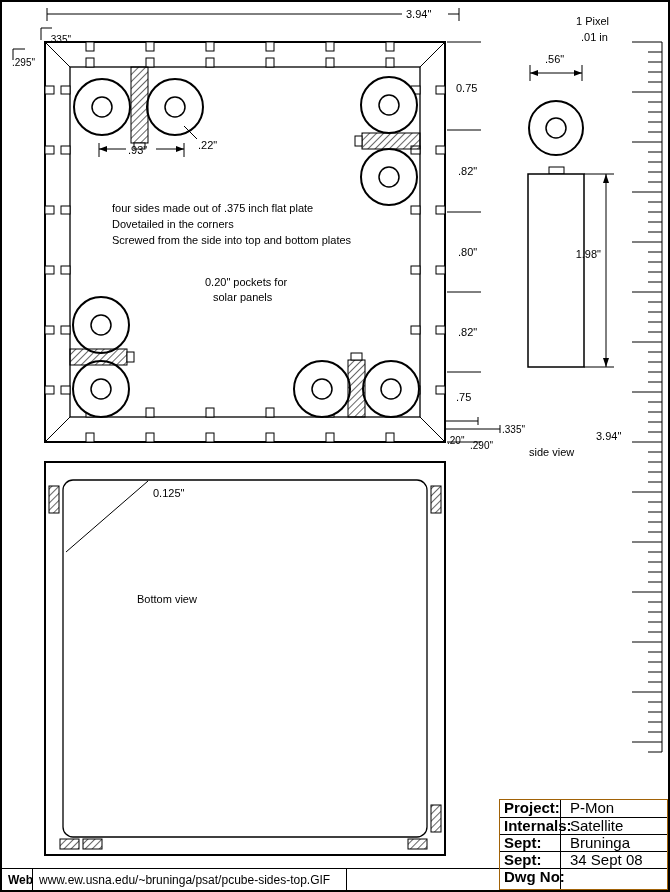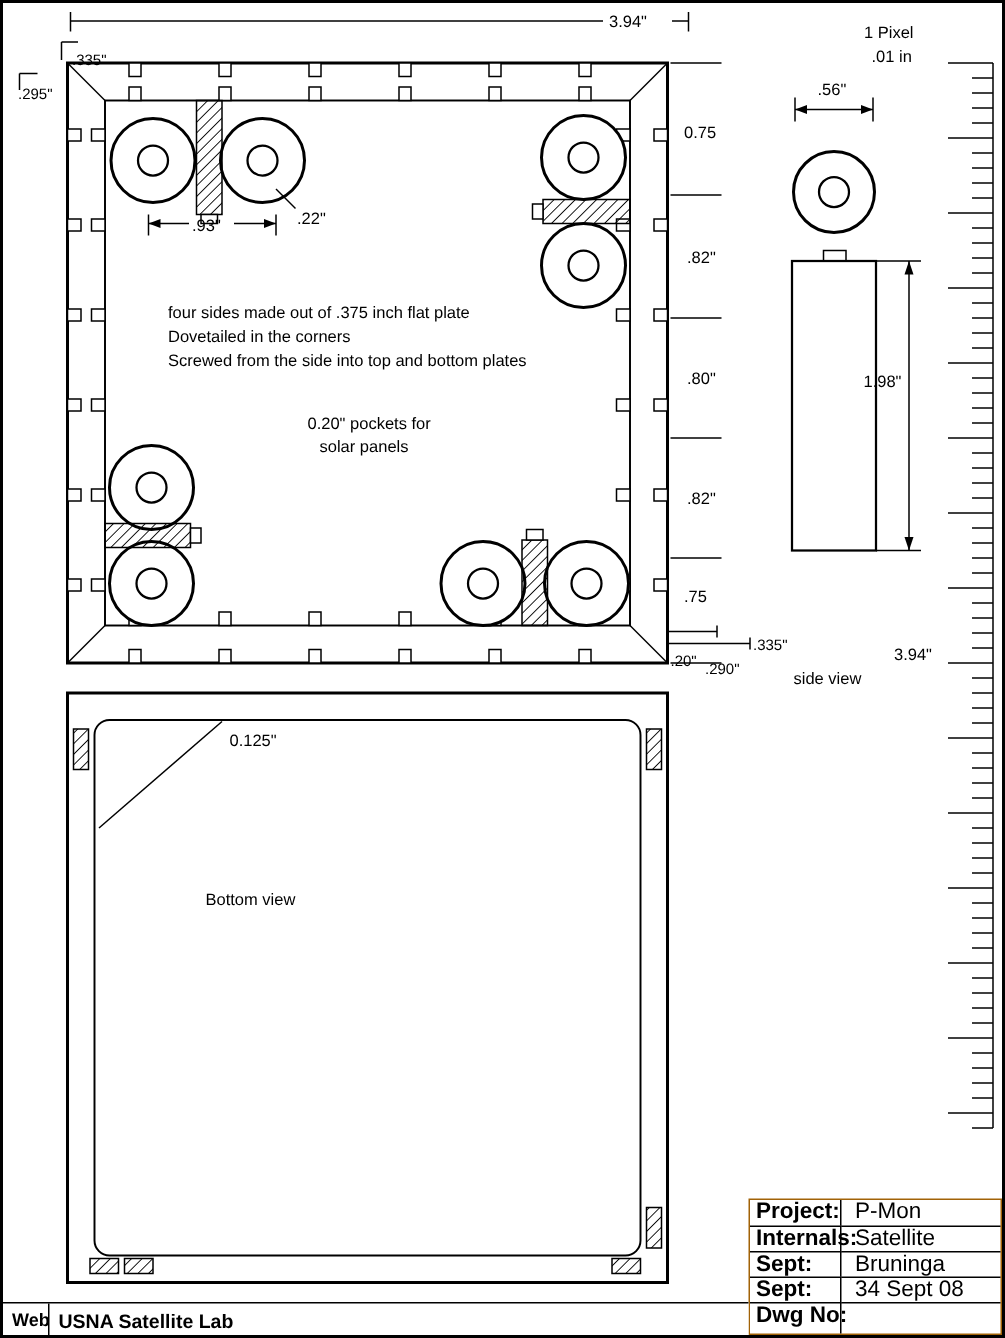--- a/index.html
+++ b/index.html
@@ -315,17 +315,17 @@
     <div class="tb-label">Sept:</div>
     <div class="tb-value">Bruninga</div>
     <div class="tb-label">Sept:</div>
     <div class="tb-value">34 Sept 08</div>
     <div class="tb-label">Dwg No:</div>
     <div class="tb-value"></div>
   </div>
 
   <div class="footer">
     <div class="f-cell f-web">Web:</div>
-    <div class="f-cell f-lab">USNA Satellite Lab</div>
+    <div class="f-cell f-url">www.ew.usna.edu/~bruninga/psat/pcube-sides-top.GIF</div>
   </div>
 
   <div class="page-border"></div>
 </div>
 
 </body></html>

